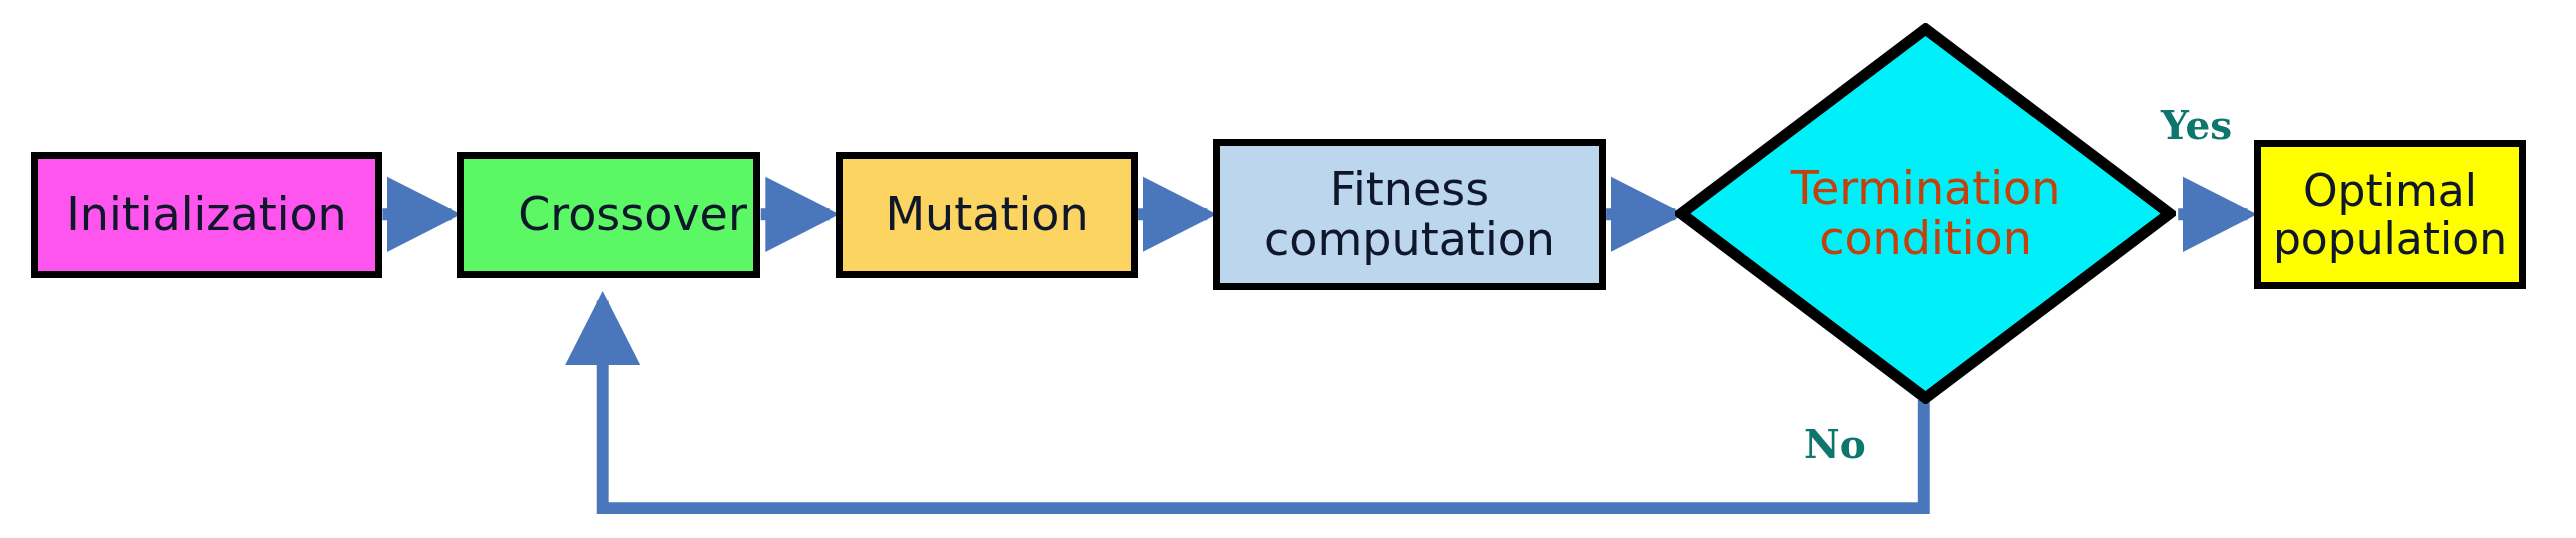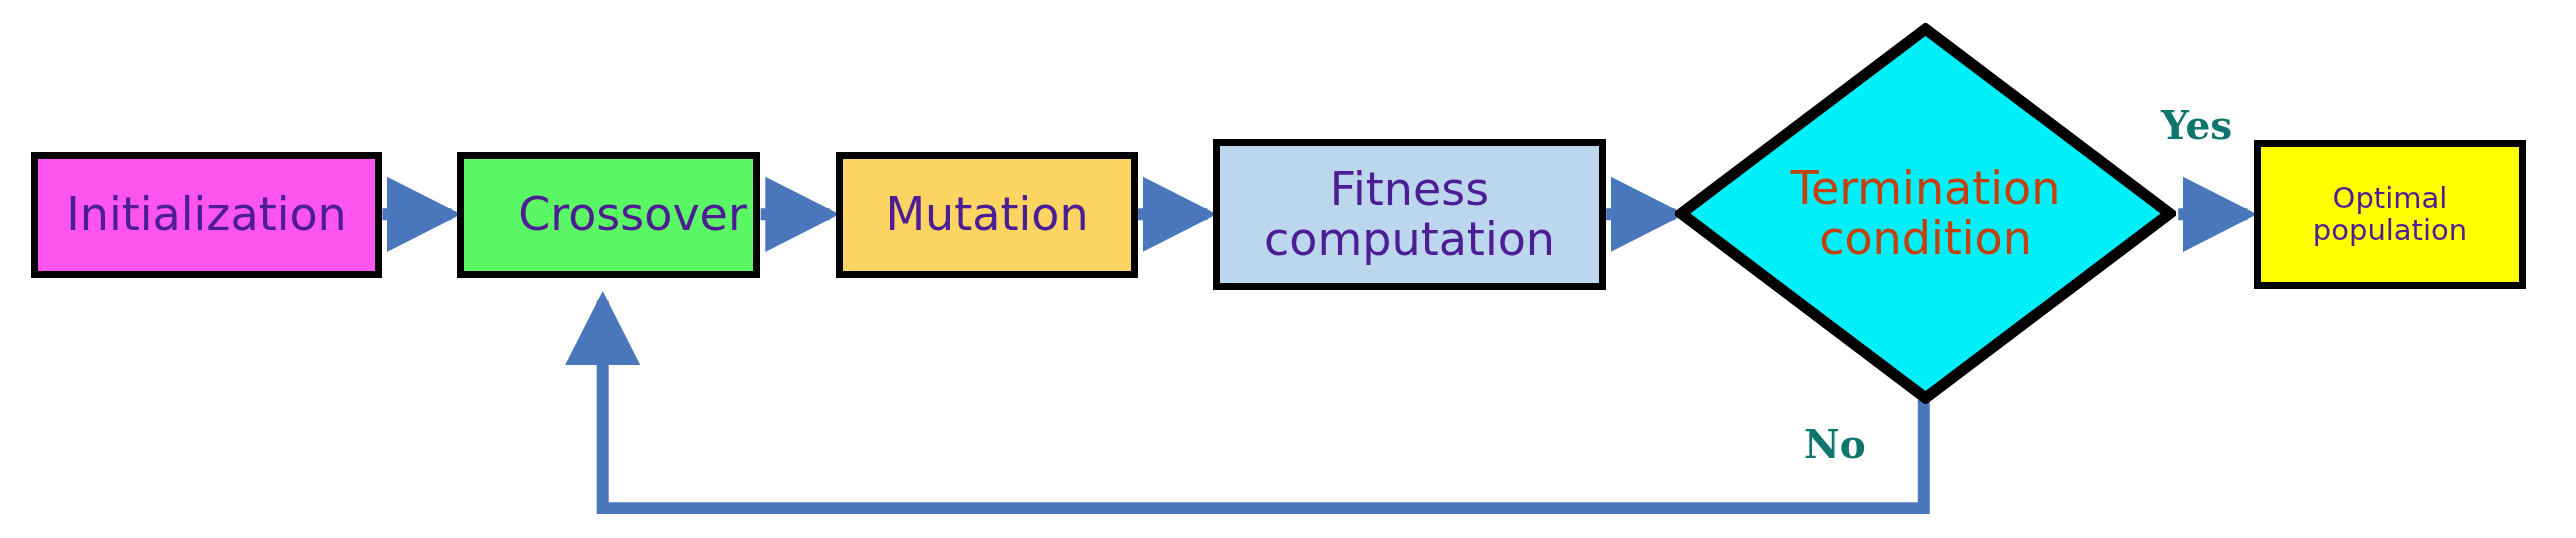--- a/index.html
+++ b/index.html
@@ -16,21 +16,21 @@
     overflow: hidden;
   }
   .node {
     position: absolute;
     box-sizing: border-box;
     border: 7.7px solid #000000;
     display: flex;
     align-items: center;
     justify-content: center;
     text-align: center;
-    color: #4c1d95;
+    color: #0f172a;
     line-height: 1.08;
     font-weight: 400;
     white-space: pre-line;
   }
   .diamond-wrap {
     position: absolute;
   }
   .diamond-wrap svg {
     display: block;
   }
@@ -110,21 +110,21 @@
   <div class="diamond-wrap" style="left:1675px; top:23px; width:501px; height:381px;">
     <svg width="501" height="381" viewBox="0 0 586 446" xmlns="http://www.w3.org/2000/svg">
       <polygon points="293,7 579,223 293,439 7,223" fill="#00f0f9" stroke="#000000" stroke-width="13"></polygon>
     </svg>
     <div class="diamond-label" style="font-size:46px;">
       <span>Termination
 condition</span>
     </div>
   </div>
 
-  <div class="node" style="left:2254px; top:140px; width:272px; height:149px; background:#ffff00; font-size:29px;">
+  <div class="node" style="left:2254px; top:140px; width:272px; height:149px; background:#ffff00; font-size:44px;">
     <span>Optimal
 population</span>
   </div>
 
   <div class="edge-label" style="left:2161px; top:102px; font-size:39px;">
     <span>Yes</span>
   </div>
 
   <div class="edge-label" style="left:1804px; top:421px; font-size:39px;text-align:center;">
     <span>No</span>

